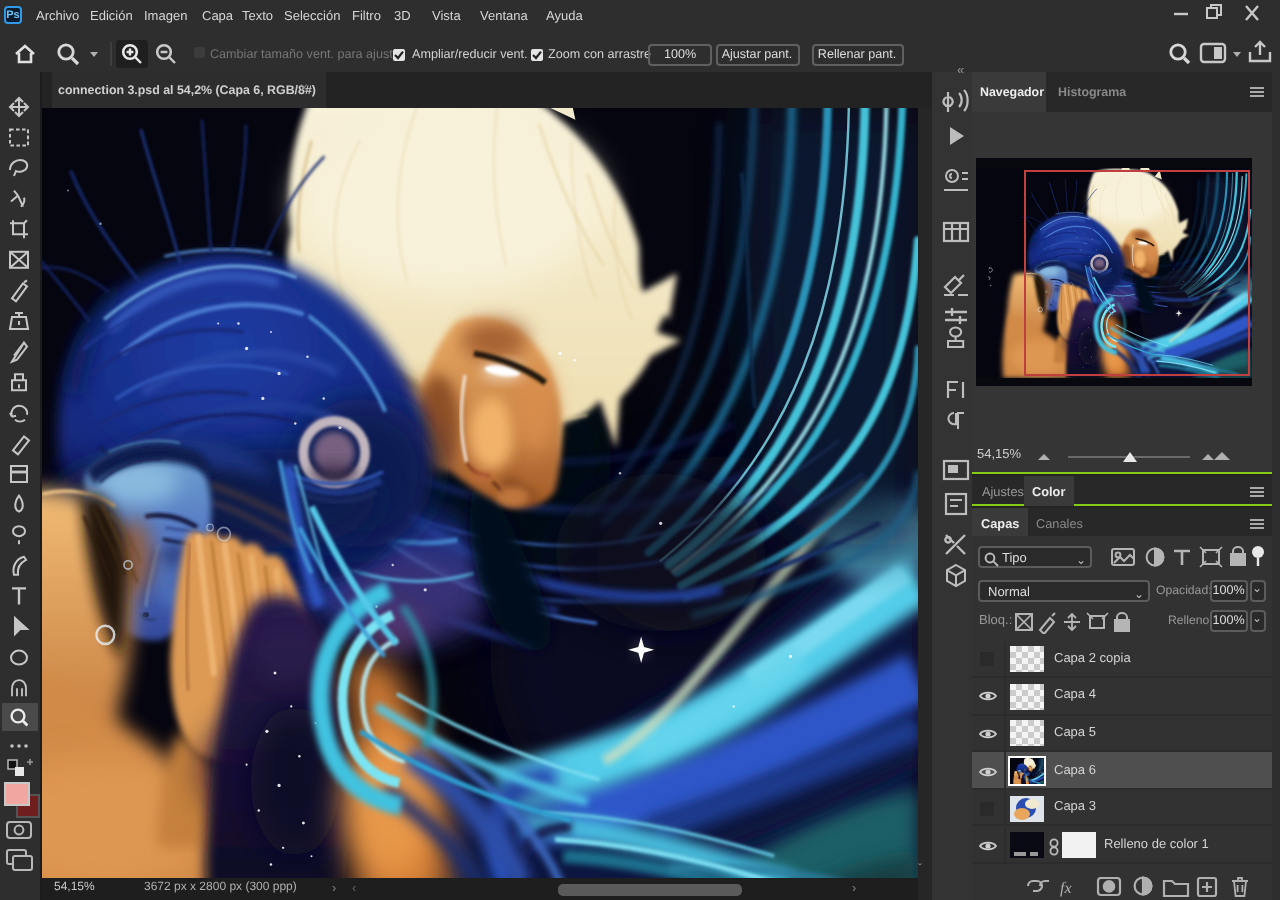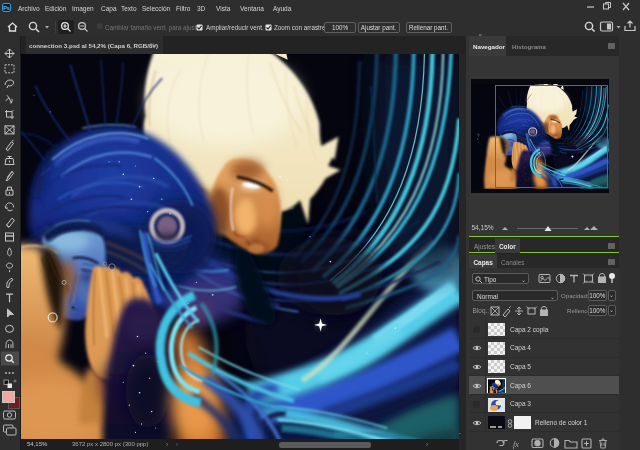--- a/index.html
+++ b/index.html
@@ -544,21 +544,21 @@
       <g transform="translate(12,236)">
             <path d="M-5,-4.5 l4,4 m1.5,1.5 l4,4 M4.5,-4.5 l-9.5,9.5 M-4,-3.5 a1.4,1.4 0 1 0 0.1,0" stroke-width="1.2"></path>
           </g>
       <g transform="translate(12,252)">
             <path d="M0,-5.5 l4.5,2.6 v5.3 l-4.5,2.6 -4.5,-2.6 v-5.3 z M-4.5,-2.9 l4.5,2.6 4.5,-2.6 M0,-0.3 v5.3" stroke-width="1"></path>
           </g>
     </g>
   </svg>
 </div>
 
-<div class="abs" style="left:469px;top:36px;width:149.5px;height:414px;background:#84cc16">
+<div class="abs" style="left:486px;top:36px;width:149.5px;height:414px;background:#84cc16">
 
   <div class="abs" style="left:0;top:0;width:149.5px;height:19.5px;background:#282828">
     <div class="abs" style="left:0;top:0;width:37px;height:19.5px;background:#3a3a3a"></div>
     <div class="t" style="left:4px;top:6.5px;font-size:6.2px;color:#ececec;font-weight:bold">Navegador</div>
     <div class="t" style="left:43px;top:6.5px;font-size:6.2px;color:#8a8a8a;font-weight:bold">Histograma</div>
     <svg class="abs" style="left:139px;top:7px" width="7" height="6">
           <path d="M0,1 h7 M0,3 h7 M0,5 h7" stroke="#aaa" stroke-width="0.9"></path>
         </svg>
   </div>
 

